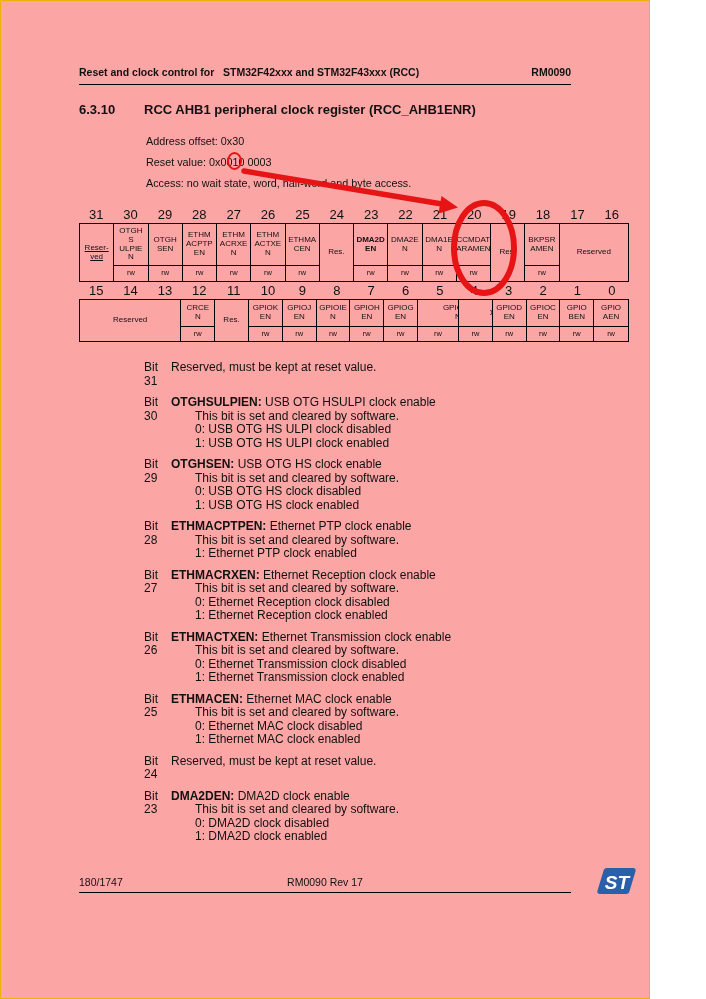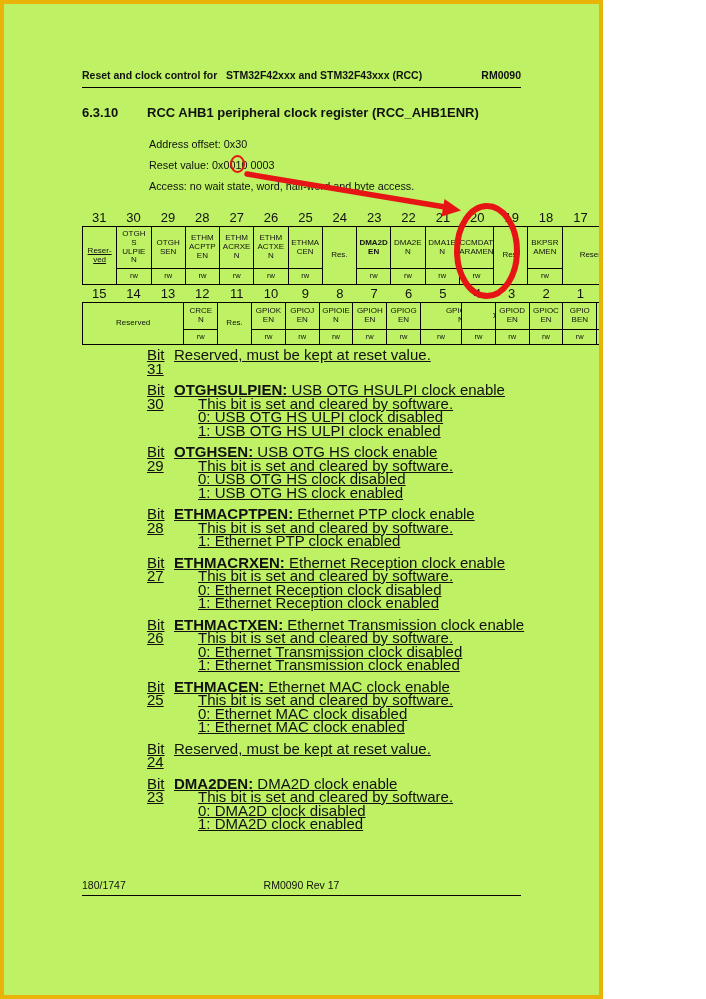--- a/index.html
+++ b/index.html
@@ -1,19 +1,19 @@
 <!DOCTYPE html>
 <html><head>
 <meta charset="utf-8">
 <style>
   html,body{margin:0;padding:0;background:#fff;}
   .page{
-    position:relative;width:603px;height:999px;background:#bef264;
+    position:relative;width:650px;height:999px;background:#fca5a5;
     font-family:"Liberation Sans",sans-serif;color:#111;
-    border:4px solid #eab308;box-sizing:border-box;overflow:hidden;
+    border:1px solid #eab308;box-sizing:border-box;overflow:hidden;
     --anno:#e61414;
   }
   .abs{position:absolute;}
   
   .hdr-left{left:78px;top:65px;font-size:10.5px;font-weight:bold;white-space:pre;}
   .hdr-right{right:78px;top:65px;font-size:10.5px;font-weight:bold;}
   .hdr-rule{left:78px;right:78px;top:83px;height:1px;background:#000;}
   
   .sec{left:78px;top:101px;font-size:13px;font-weight:bold;white-space:nowrap;}
   .sec-no{display:inline-block;width:65px;}
@@ -31,21 +31,21 @@
     align-items:end;font-size:13px;text-align:center;padding-bottom:1px;}
   .reg-grid{display:grid;grid-template-columns:repeat(16,1fr);
     border:1px solid #000;box-sizing:border-box;}
   .rg1{grid-template-rows:41px 16px;}
   .rg2{grid-template-rows:26px 15px;}
   .cell{display:flex;align-items:center;justify-content:center;text-align:center;
     font-size:8px;line-height:1.12;white-space:pre-line;box-sizing:border-box;overflow:hidden;}
   .cell.rw{font-size:7.5px;}
   .cell.bold{font-weight:bold;}
   
-  #bitdesc{left:143px;top:344px;width:460px;font-size:15px;line-height:13.5px;text-decoration:underline;}
+  #bitdesc{left:143px;top:360px;width:460px;font-size:12px;line-height:13.5px;}
   .bit-item{display:flex;margin-bottom:8px;}
   .bit-no{width:27px;flex:none;}
   .bit-body{flex:1;}
   .bit-head b{font-weight:bold;}
   .bit-detail{margin-left:24px;}
   
   .ft-page{left:78px;top:875px;font-size:10.5px;}
   .ft-center{left:0;right:0;top:875px;text-align:center;font-size:10.5px;}
   .ft-rule{left:78px;right:78px;top:891px;height:1px;background:#000;}
   .logo{left:595px;top:866px;width:40px;height:28px;}

